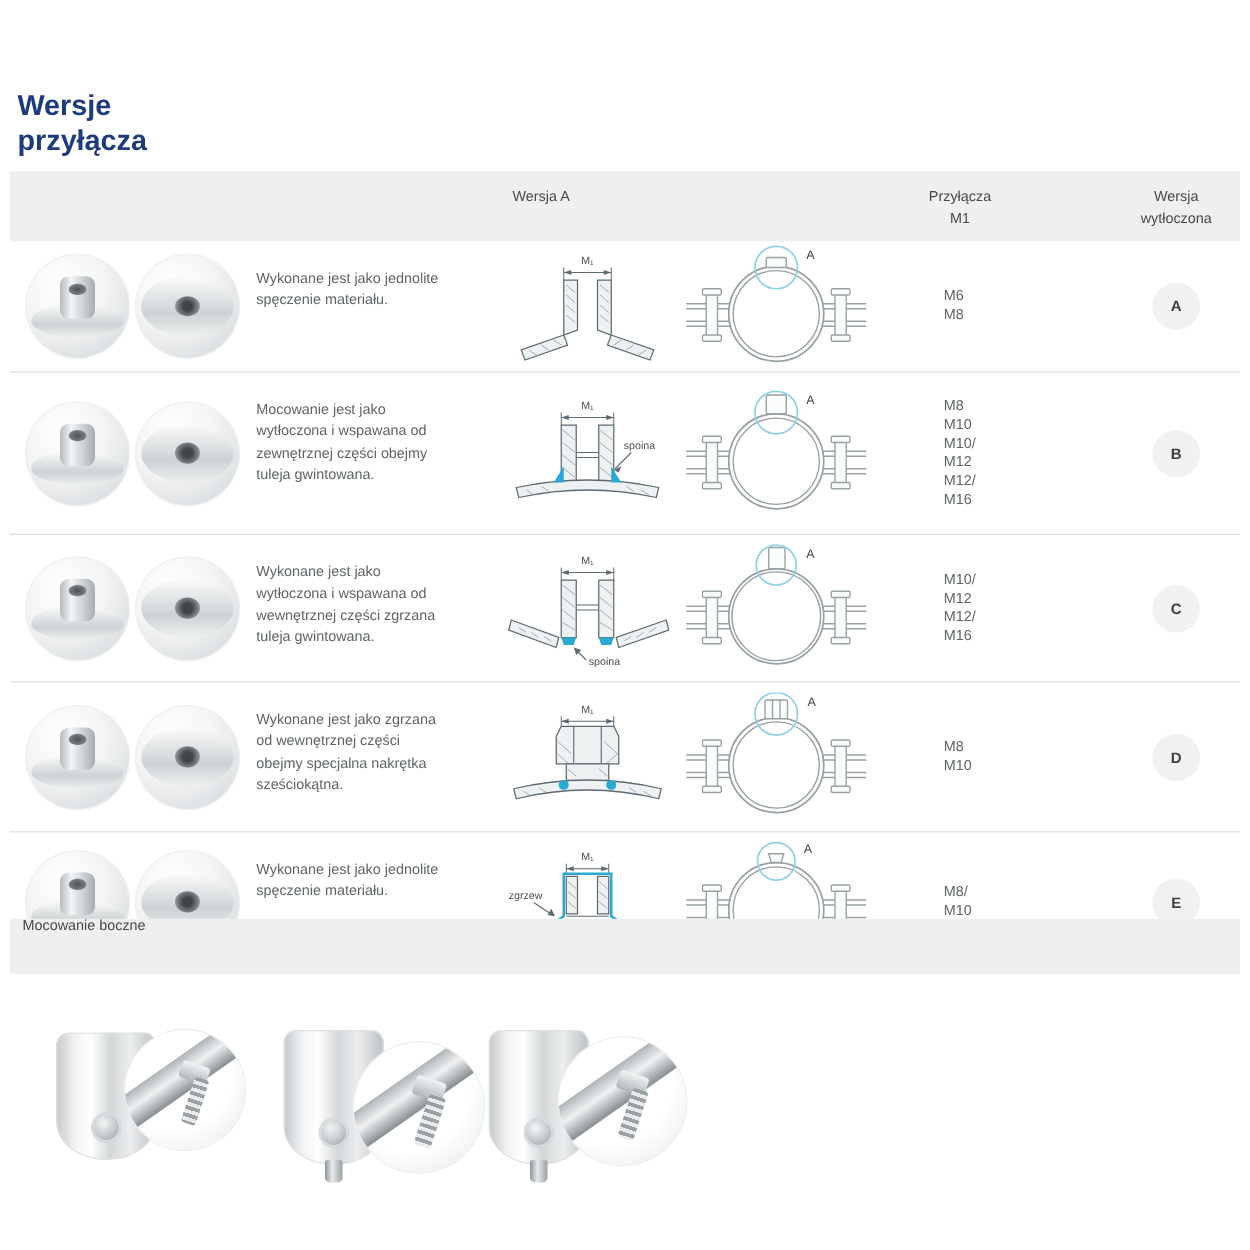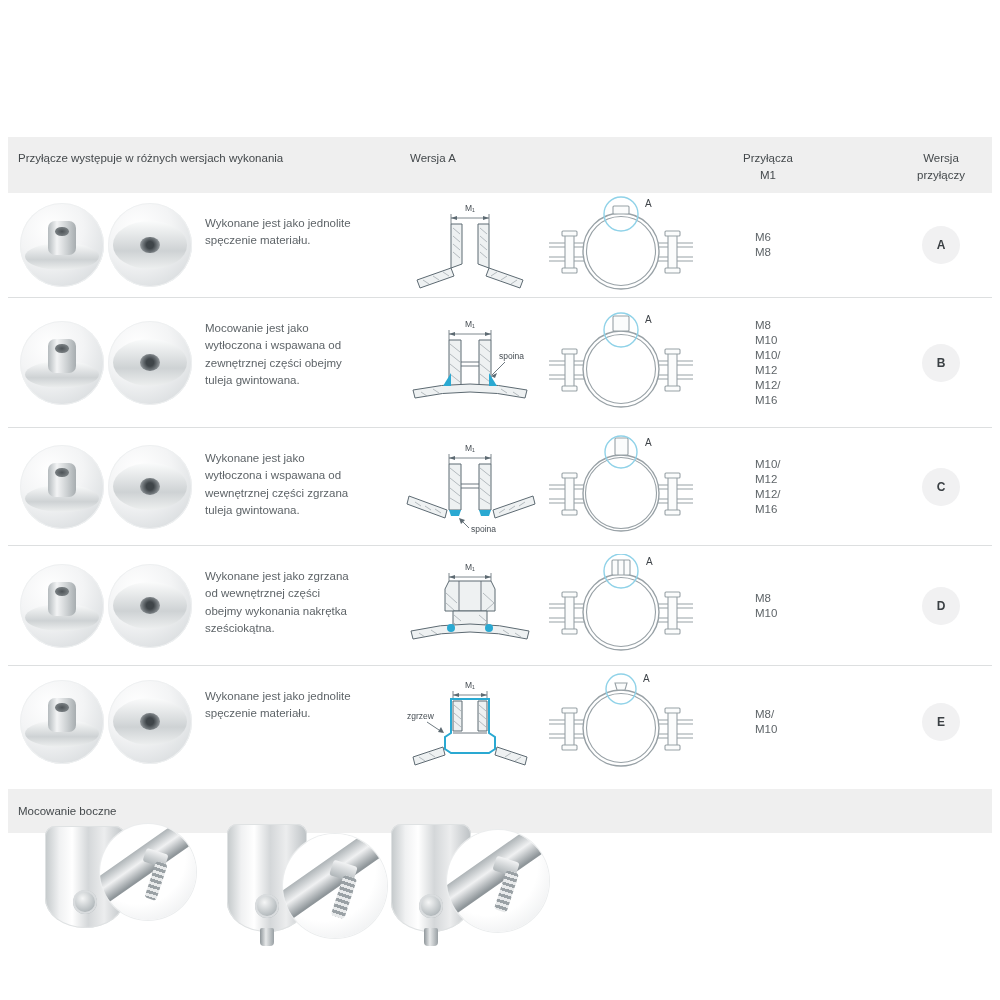--- a/index.html
+++ b/index.html
@@ -46,22 +46,22 @@
   .xsec{position:absolute;left:397px;top:50%;transform:translateY(-50%);width:132px;height:94px}
   .clamp{position:absolute;left:527px;top:50%;transform:translateY(-50%);width:172px;height:104px}
 
   .sizes{position:absolute;left:747px;top:50%;transform:translateY(-50%);
          font-size:11.5px;line-height:15px;color:var(--text_gray);white-space:pre-line}
 
   .badge{position:absolute;left:914px;top:50%;transform:translateY(-50%);width:38px;height:38px;border-radius:50%;
          background:var(--badge_gray);display:flex;align-items:center;justify-content:center;
          font-size:12px;font-weight:bold;color:#3b4044}
 
-  .section-bar{position:absolute;left:8px;top:789px;width:984px;height:44px;background:var(--header_bar_gray);
-               display:flex;align-items:center;padding-left:10px;font-size:11.5px;color:var(--header_text)}
+  .section-bar{position:absolute;left:8px;top:735px;width:984px;height:44px;background:var(--header_bar_gray);
+               display:flex;padding-left:10px;font-size:11.5px;color:var(--header_text)}
 
   .bgroup{position:absolute;width:170px;height:150px}
   .g1{left:45px;top:824px}.g2{left:227px;top:822px}.g3{left:391px;top:822px}
   .tube{position:absolute;left:0;top:2px;width:80px;height:102px;
         background:linear-gradient(90deg,#c3c8ca 0%,#f0f1f2 18%,#ffffff 34%,#d4d7d9 54%,#ecedee 74%,#bcc1c4 100%);
         border-radius:10px 10px 40px 40px / 10px 10px 30px 30px;box-shadow:inset 0 0 0 1px #dfe2e3}
   .bolthead{position:absolute;left:50%;bottom:14px;transform:translateX(-50%);width:24px;height:24px;border-radius:50%;
         background:radial-gradient(circle at 40% 35%,#f5f6f6,#b7bdc0 60%,#868c90);box-shadow:inset 0 0 0 2px #d9dcde}
   .stud{position:absolute;left:50%;bottom:-14px;transform:translateX(-50%);width:14px;height:18px;
         background:linear-gradient(90deg,#8f969a,#e7e9ea 42%,#99a0a4);border-radius:2px 2px 4px 4px}
@@ -91,30 +91,31 @@
   .cl-ring{fill:#fff;stroke:var(--clamp_line);stroke-width:1.4}
   .cl-ring2{fill:none;stroke:var(--clamp_line);stroke-width:1.1}
   .hl{fill:none;stroke:var(--highlight_blue);stroke-width:1.4}
   .cl-text{font-family:"Liberation Sans",sans-serif;font-size:10px;fill:#3f4449}
 </style>
 </head>
 <body>
 
 <div class="page">
 
+  <h1 class="title">Wersje
+przyłącza</h1>
 
   <div class="table">
 
     <div class="thead">
-      <div class="th th1">Przyłącze występuje w różnych wersjach wykonania</div>
       <div class="th th2">Wersja A</div>
       <div class="th th3">Przyłącza
 M1</div>
       <div class="th th4">Wersja
-przyłączy</div>
+wytłoczona</div>
     </div>
 
     <div class="row" style="height:104px">
       <div class="photo p1">
           <div class="p-flange"></div>
           <div class="p-boss"></div>
           <div class="p-hole"></div>
         </div>
       <div class="photo p2 top">
           <div class="p-flange"></div>
@@ -256,21 +257,21 @@
     <div class="row" style="height:120px">
       <div class="photo p1">
           <div class="p-flange"></div>
           <div class="p-boss"></div>
           <div class="p-hole"></div>
         </div>
       <div class="photo p2 top">
           <div class="p-flange"></div>
           <div class="p-hole"></div>
         </div>
-      <div class="desc">Wykonane jest jako zgrzana od wewnętrznej części obejmy wykonania nakrętka sześciokątna.</div>
+      <div class="desc">Wykonane jest jako zgrzana od wewnętrznej części obejmy specjalna nakrętka sześciokątna.</div>
       <svg class="xsec" viewBox="0 0 132 94">
         <path class="xs-dim" d="M44,14 V22 M86,14 V22 M44,18 H86"></path>
         <polygon class="xs-arrow" points="44,18 50,16 50,20"></polygon>
           <polygon class="xs-arrow" points="86,18 80,16 80,20"></polygon>
         <text class="xs-text" x="65" y="11" text-anchor="middle">M₁</text>
         <path class="xs-fill" d="M40,30 L44,22 H86 L90,30 V52 H40 Z"></path>
         <path class="xs-line" d="M54,22 V52 M76,22 V52"></path>
         <path class="xs-hatch" d="M41,34 L52,44 M41,44 L50,52 M78,34 L89,44 M80,52 L89,44"></path>
         <path class="xs-fill" d="M48,52 H82 V70 H48 Z"></path>
         <path class="xs-hatch" d="M49,56 L56,62 M49,64 L54,69 M74,56 L81,62 M76,69 L81,64"></path>

